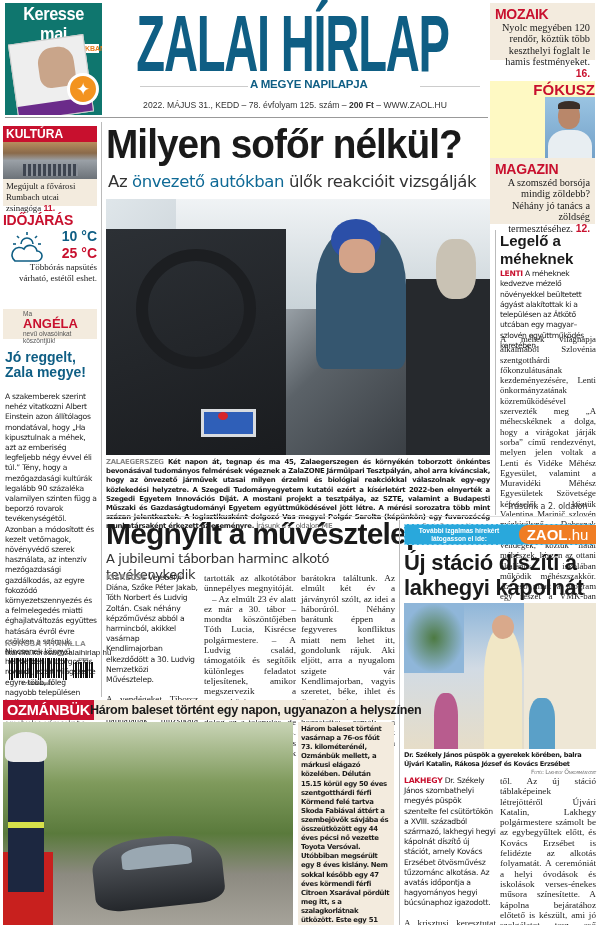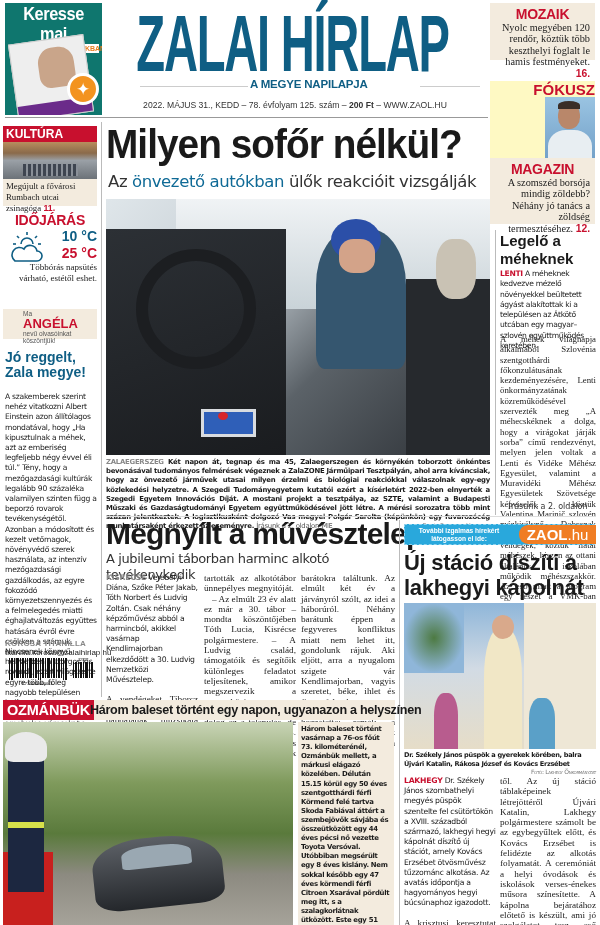--- a/index.html
+++ b/index.html
@@ -18,41 +18,41 @@
 #masthead .title{font-family:"Liberation Sans",sans-serif;font-weight:bold;color:#0f5e84;font-size:76px;line-height:80px;letter-spacing:-2px;transform:scaleX(0.62) scaleY(1.05);transform-origin:center top;white-space:nowrap;margin-left:-110px;margin-right:-110px}
 #tagline{left:140px;top:78px;width:340px;height:16px}
 #tagline .line{position:absolute;left:0;top:8px;width:108px;border-top:1px solid #ccc}
 #tagline .line2{position:absolute;right:0;top:8px;width:60px;border-top:1px solid #ccc}
 #tagline .txt{position:absolute;left:110px;top:0;font-family:"Liberation Sans",sans-serif;font-weight:bold;font-size:11.5px;color:#0f5e84;letter-spacing:-0.2px}
 #dateline{left:105px;top:100px;width:380px;font-family:"Liberation Sans",sans-serif;font-size:8.6px;color:#333;text-align:center}
 #dateline b{font-weight:bold}
 .hr{position:absolute;border-top:1px solid #999}
 
 .rbox{background:#f3ebde;padding:3px 5px}
-.rbox .h{font-family:"Liberation Sans",sans-serif;font-weight:bold;color:#c8102e;font-size:14px;text-align:center;letter-spacing:-0.3px}
+.rbox .h{font-family:"Liberation Sans",sans-serif;font-weight:bold;color:#c8102e;font-size:14px;text-align:left;letter-spacing:-0.3px}
 .rbox .p{font-family:"Liberation Serif",serif;font-size:10.3px;line-height:11.4px;text-align:right}
 .rbox .n{color:#c8102e;font-weight:bold;font-family:"Liberation Sans",sans-serif}
 #mozaik{left:490px;top:3px;width:105px;height:57px}
 #fokusz{left:490px;top:81px;width:105px;height:90px;background:#fef9c3}
 #fokusz .h{font-family:"Liberation Sans",sans-serif;font-weight:bold;color:#c8102e;font-size:15px;text-align:right}
 #fokusz .photo{position:absolute;right:0;top:16px;width:50px;height:70px;background:linear-gradient(#9ac4e2,#6e9cc5);overflow:hidden}
 #fokusz .photo .head{position:absolute;left:13px;top:6px;width:22px;height:26px;border-radius:45%;background:#b9876a}
 #fokusz .photo .hair{position:absolute;left:13px;top:4px;width:22px;height:8px;border-radius:50% 50% 0 0;background:#3a2e28}
 #fokusz .photo .body{position:absolute;left:3px;top:33px;width:44px;height:40px;border-radius:40% 40% 0 0;background:#e8eef2}
 #fokusz .p{position:absolute;left:0;top:18px;width:60px;font-family:"Liberation Serif",serif;font-size:10.3px;line-height:11.4px;text-align:right}
 #magazin{left:490px;top:158px;width:105px;height:66px}
 
 #kultura{left:3px;top:126px;width:94px;height:80px;background:#f3ebde}
 #kultura .lbl{position:absolute;left:0;top:0;background:#c8102e;color:#fff;font-family:"Liberation Sans",sans-serif;font-weight:bold;font-size:12px;padding:1px 4px 1px 3px;width:94px}
 #kultura .img{position:absolute;left:0;top:16px;width:94px;height:37px;background:linear-gradient(#b88e5e 0%,#8a6a4a 30%,#9aa0a6 50%,#6c7278 100%)}
 #kultura .img .pews{position:absolute;left:20px;top:22px;width:55px;height:12px;background:repeating-linear-gradient(90deg,#3e4550 0 3px,#8a9098 3px 5px)}
 #kultura .cap{position:absolute;left:3px;top:55px;width:90px;font-family:"Liberation Serif",serif;font-size:8.8px;line-height:11px}
 
 #idojaras{left:3px;top:212px;width:94px}
-#idojaras .h{font-family:"Liberation Sans",sans-serif;font-weight:bold;color:#c8102e;font-size:14px;text-align:center;letter-spacing:-0.3px}
+#idojaras .h{font-family:"Liberation Sans",sans-serif;font-weight:bold;color:#c8102e;font-size:14px;text-align:left;letter-spacing:-0.3px}
 #idojaras .t1{font-family:"Liberation Sans",sans-serif;font-weight:bold;color:#0f5e84;font-size:14px;text-align:right;line-height:16px}
 #idojaras .t2{font-family:"Liberation Sans",sans-serif;font-weight:bold;color:#c8102e;font-size:14px;text-align:right;line-height:18px}
 #idojaras .p{font-family:"Liberation Serif",serif;font-size:9px;line-height:11px;text-align:right}
 #weather-icon{position:absolute;left:4px;top:18px;width:38px;height:34px}
 #angela{left:3px;top:309px;width:94px;height:30px;background:#f3ebde;padding:1px 20px}
 #angela .ma{font-family:"Liberation Sans",sans-serif;font-size:6.5px;color:#555}
 #angela .nm{font-family:"Liberation Sans",sans-serif;font-weight:bold;color:#c8102e;font-size:13px;line-height:13px}
 #angela .sub{font-family:"Liberation Sans",sans-serif;font-size:6.5px;color:#555}
 #jo{left:5px;top:350px;width:95px;font-family:"Liberation Sans",sans-serif;font-weight:bold;color:#0f5e84;font-size:14px;line-height:15px}
 #jo-body{left:5px;top:392px;width:92px;font-family:"DejaVu Sans",sans-serif;font-size:7.6px;line-height:10.2px;letter-spacing:-0.25px}

